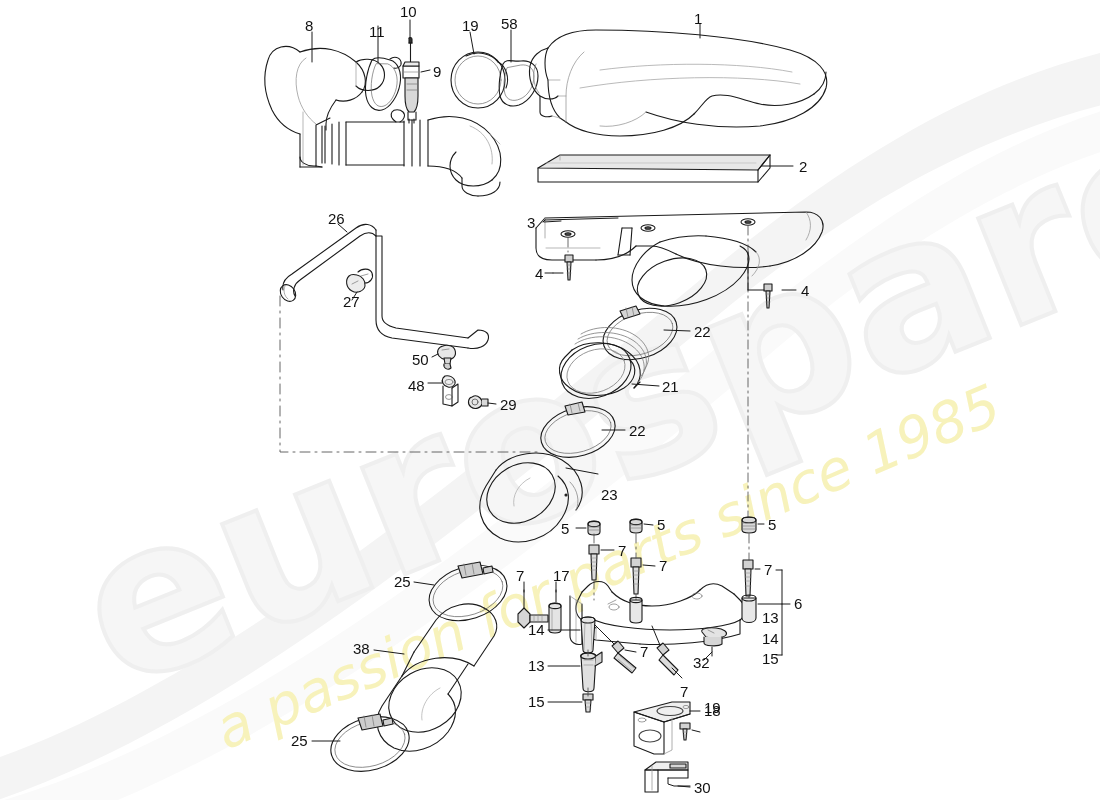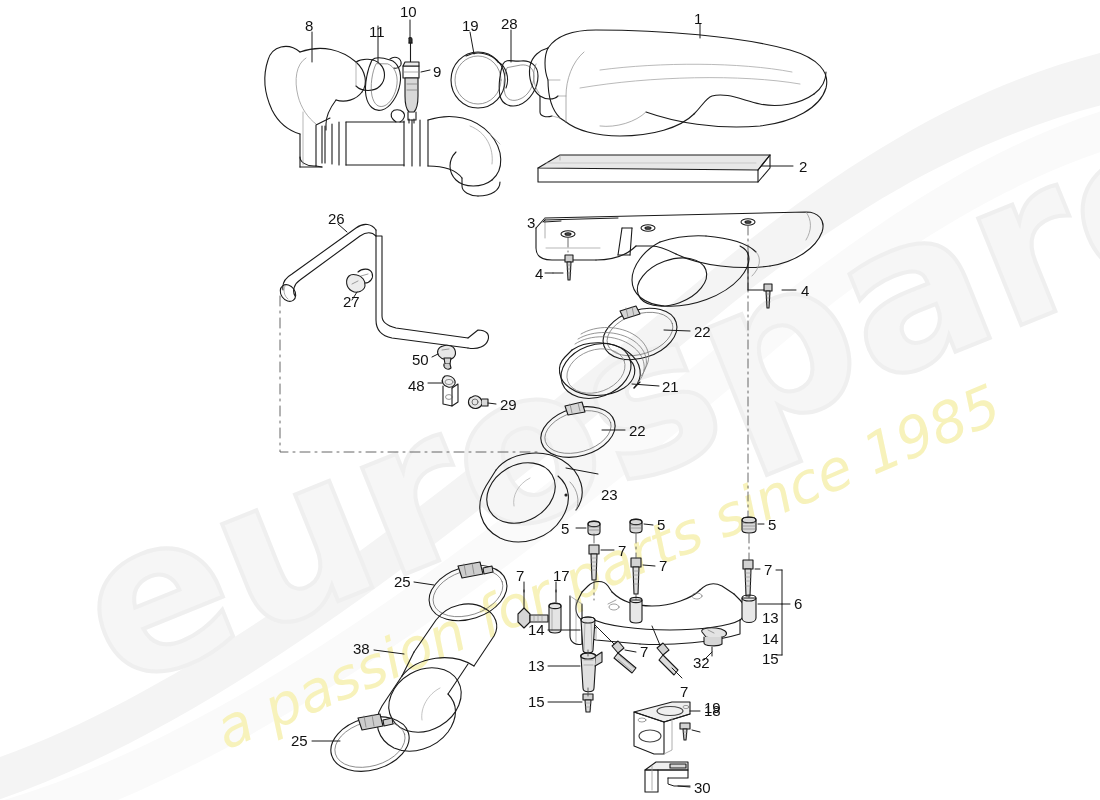--- a/index.html
+++ b/index.html
@@ -518,21 +518,21 @@
     </g>
 
   </svg>
 
   <div>
     <span class="callout-num" style="left:305px;top:18px">8</span>
     <span class="callout-num" style="left:369px;top:24px">11</span>
     <span class="callout-num" style="left:400px;top:4px">10</span>
     <span class="callout-num" style="left:433px;top:64px">9</span>
     <span class="callout-num" style="left:462px;top:18px">19</span>
-    <span class="callout-num" style="left:501px;top:16px">28</span>
+    <span class="callout-num" style="left:501px;top:16px">58</span>
     <span class="callout-num" style="left:694px;top:11px">1</span>
     <span class="callout-num" style="left:799px;top:159px">2</span>
     <span class="callout-num" style="left:527px;top:215px">3</span>
     <span class="callout-num" style="left:535px;top:266px">4</span>
     <span class="callout-num" style="left:801px;top:283px">4</span>
     <span class="callout-num" style="left:328px;top:211px">26</span>
     <span class="callout-num" style="left:343px;top:294px">27</span>
     <span class="callout-num" style="left:412px;top:352px">50</span>
     <span class="callout-num" style="left:408px;top:378px">48</span>
     <span class="callout-num" style="left:500px;top:397px">29</span>

